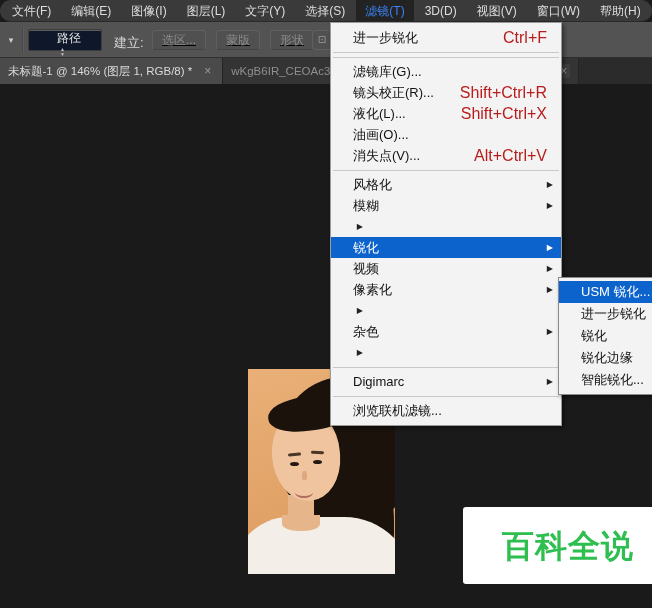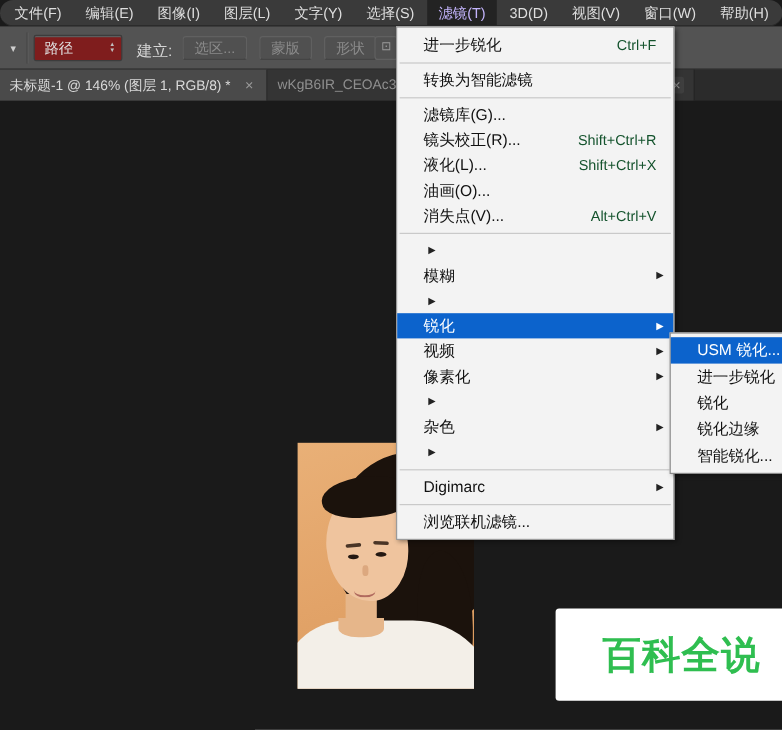--- a/index.html
+++ b/index.html
@@ -3,33 +3,33 @@
 <meta charset="utf-8">
 <style>
   html,body{margin:0;padding:0;}
   body{font-family:"Liberation Sans","DejaVu Sans",sans-serif;}
   #app{position:relative;width:652px;height:608px;background:#1a1a1a;overflow:hidden;}
 
   
   .menubar{position:absolute;left:0;top:0;width:652px;height:22px;background:#3a3a3a;
     border-bottom:1px solid #2a2a2a;display:flex;align-items:stretch;padding-left:2px;box-sizing:border-box;border-radius:11px;}
   .mb-item{color:#dedede;font-size:12px;line-height:22px;padding:0 9px;margin:0 1px;cursor:default;white-space:nowrap;}
-  .mb-item.active{background:#232323;color:#c4b5fd;}
+  .mb-item.active{background:#232323;color:#3b82f6;}
 
   
   .optionsbar{position:absolute;left:0;top:22px;width:652px;height:36px;background:#535353;
     border-bottom:1px solid #2f2f2f;box-sizing:border-box;}
   .tool-preset{position:absolute;left:3px;top:11px;width:16px;height:14px;color:#cfcfcf;font-size:9px;line-height:14px;text-align:center;}
   .ob-sep{position:absolute;left:22px;top:5px;width:1px;height:26px;background:#474747;border-right:1px solid #5e5e5e;}
-  .path-select{position:absolute;left:28px;top:7px;width:74px;height:22px;background:#7f1d1d;
-    border:1px solid #3c3c3c;border-radius:2px;box-shadow:inset 0 1px 0 #5d5d5d;display:flex;align-items:center;box-sizing:border-box;}
+  .path-select{position:absolute;left:28px;top:7px;width:74px;height:22px;background:#0f172a;
+    border:1px solid #3c3c3c;border-radius:2px;box-shadow:inset 0 1px 0 #5d5d5d;display:flex;align-items:center;box-sizing:border-box;flex-direction:column;}
   .path-select .ps-label{color:#e0e0e0;font-size:12px;padding-left:8px;flex:1;}
   .path-select .ps-arrows{display:flex;flex-direction:column;color:#c0c0c0;font-size:5px;line-height:5px;padding-right:5px;}
   .make-label{position:absolute;left:114px;top:12px;color:#d6d6d6;font-size:13px;}
-  .ob-buttons{position:absolute;left:152px;top:8px;display:flex;gap:10px;}
+  .ob-buttons{position:absolute;left:152px;top:8px;display:flex;gap:10px;text-decoration:underline;}
   .ob-btn{min-width:40px;height:20px;line-height:18px;padding:0 9px;text-align:center;color:#8b8b8b;font-size:12px;
     background:#505050;border:1px solid #606060;border-bottom-color:#444;border-radius:3px;box-sizing:border-box;}
   .ob-extra{position:absolute;left:312px;top:8px;width:20px;height:20px;background:#505050;border:1px solid #606060;border-radius:3px;
     color:#9a9a9a;font-size:10px;line-height:18px;text-align:center;box-sizing:border-box;}
 
   
   .tabbar{position:absolute;left:0;top:58px;width:652px;height:26px;background:#2b2b2b;display:flex;}
   .tab{height:26px;display:flex;align-items:center;box-sizing:border-box;padding:0 8px;border-right:1px solid #242424;}
   .tab.active{background:#4a4a4a;}
   .tab.inactive{background:#343434;}
@@ -59,21 +59,21 @@
   .mouth{position:absolute;left:47px;top:118px;width:18px;height:9px;border-bottom:2.5px solid #b06a5e;border-radius:0 0 50% 50%;}
   .neck{position:absolute;left:40px;top:126px;width:26px;height:30px;background:#e6b68a;}
   .shirt{position:absolute;left:-14px;top:148px;width:180px;height:70px;background:#f3efe8;border-radius:55px 70px 0 0;}
   .collar{position:absolute;left:34px;top:146px;width:38px;height:16px;background:#e6b68a;border-radius:0 0 45% 45%;}
 
   
   .menu{position:absolute;left:330px;top:22px;width:232px;background:#f3f3f3;border:1px solid #9b9b9b;
     box-shadow:2px 2px 4px rgba(0,0,0,.45);padding:4px 0;box-sizing:border-box;z-index:10;}
   .m-row{height:21px;display:flex;align-items:center;font-size:13px;color:#111;padding:0 8px 0 22px;cursor:default;}
   .m-row .m-label{flex:1;white-space:nowrap;}
-  .m-row .m-shortcut{font-size:12px;color:#14532d;padding-right:6px;}
+  .m-row .m-shortcut{font-size:16px;color:#b91c1c;padding-right:6px;}
   .m-row .m-arrow{width:10px;text-align:right;font-size:8px;color:#222;}
   .m-row.hl{background:#0c63cc;color:#fff;}
   .m-row.hl .m-shortcut,.m-row.hl .m-arrow{color:#fff;}
   .m-sep{height:1px;background:#c9c9c9;margin:4px 2px 3px 2px;}
 
   
   .submenu{position:absolute;left:558px;top:277px;width:108px;background:#f3f3f3;border:1px solid #8a8a8a;
     box-shadow:2px 2px 4px rgba(0,0,0,.45);padding:3px 0;box-sizing:border-box;z-index:11;}
   .s-row{height:22px;display:flex;align-items:center;font-size:13px;color:#111;padding:0 6px 0 22px;white-space:nowrap;}
   .s-row.hl{background:#0c63cc;color:#fff;}
@@ -148,23 +148,20 @@
       <div class="mouth"></div>
     </div>
   </div>
 
   <div class="menu">
       <div class="m-row">
         <span class="m-label">进一步锐化</span>
         <span class="m-shortcut">Ctrl+F</span>
       </div>
       <div class="m-sep"></div>
-      <div class="m-row">
-        <span class="m-label">转换为智能滤镜</span>
-      </div>
       <div class="m-sep"></div>
       <div class="m-row">
         <span class="m-label">滤镜库(G)...</span>
       </div>
       <div class="m-row">
         <span class="m-label">镜头校正(R)...</span>
         <span class="m-shortcut">Shift+Ctrl+R</span>
       </div>
       <div class="m-row">
         <span class="m-label">液化(L)...</span>
@@ -172,20 +169,21 @@
       </div>
       <div class="m-row">
         <span class="m-label">油画(O)...</span>
       </div>
       <div class="m-row">
         <span class="m-label">消失点(V)...</span>
         <span class="m-shortcut">Alt+Ctrl+V</span>
       </div>
       <div class="m-sep"></div>
       <div class="m-row">
+        <span class="m-label">风格化</span>
         <span class="m-arrow">▶</span>
       </div>
       <div class="m-row">
         <span class="m-label">模糊</span>
         <span class="m-arrow">▶</span>
       </div>
       <div class="m-row">
         <span class="m-arrow">▶</span>
       </div>
       <div class="m-row hl" style="background: rgb(12, 99, 204);">

